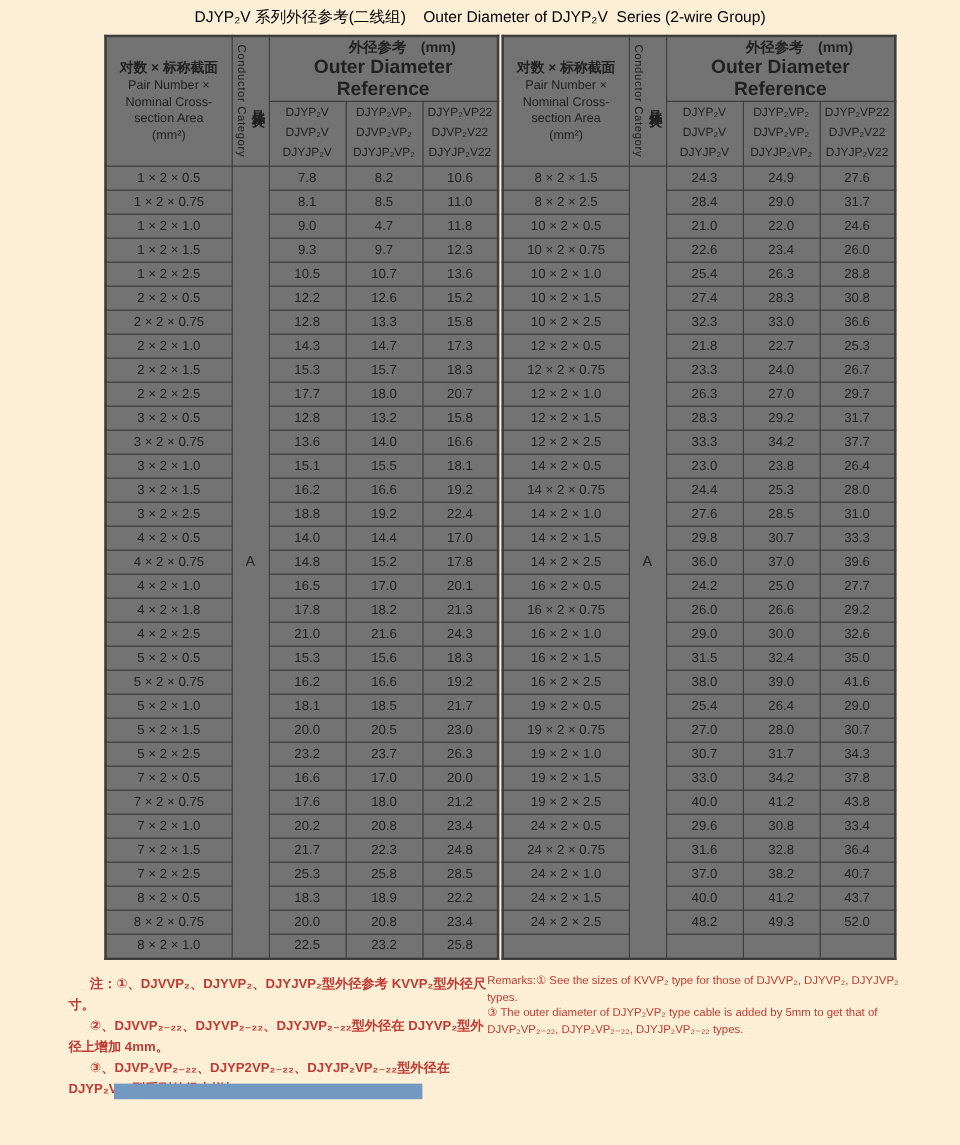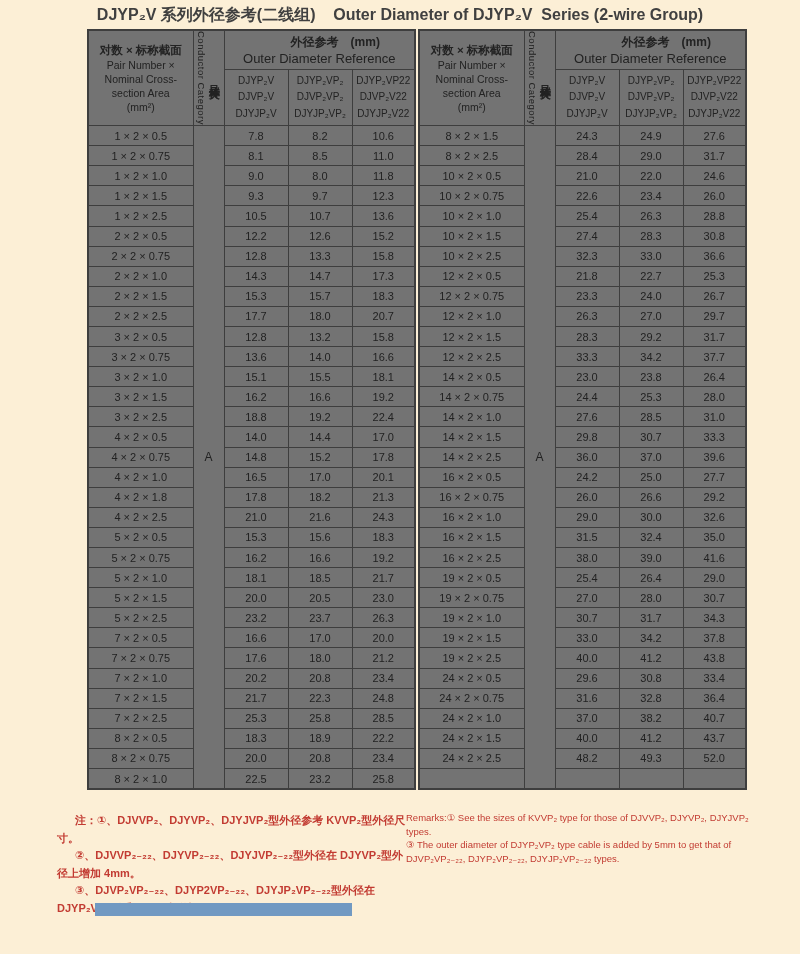--- a/index.html
+++ b/index.html
@@ -8,21 +8,21 @@
     width:800px; height:954px;
     background:#fcefd6;
     font-family:"Liberation Sans","DejaVu Sans",sans-serif;
     color:#222;
     position:relative;
     overflow:hidden;
   }
   .page-title {
     position:absolute; top:5px; left:0; width:800px;
     text-align:center;
-    font-size:16px; font-weight:bold; color:#404040;
+    font-size:13px; font-weight:normal; color:#000000;
     white-space:pre;
   }
   .tables-wrap {
     position:absolute; left:87px; top:29px;
     display:flex; gap:2px;
   }
   table {
     border-collapse:collapse;
     table-layout:fixed;
     border:2px solid #3e3e3e;
@@ -33,21 +33,21 @@
     padding:0 2px;
     text-align:center;
     vertical-align:middle;
   }
   tr.hrow1 { height:38px; }
   tr.hrow2 { height:54px; }
   tbody tr { height:20px; }
   .spec-h .cn { font-size:11.5px; font-weight:bold; }
   .spec-h .en { font-size:10.5px; font-weight:normal; white-space:pre-line; line-height:14px; }
   .group-h .cn { font-size:12px; font-weight:bold;padding-left:32px; }
-  .group-h .en { font-size:13px; font-weight:normal; }
+  .group-h .en { font-size:16px; font-weight:bold; }
   .type-h { font-size:10px; font-weight:normal; white-space:pre-line; line-height:16.5px; }
   .cond-h { font-weight:normal; }
   .cond-wrap { display:flex; flex-direction:row; align-items:center; justify-content:center; height:100%; }
   .v-en { writing-mode:vertical-lr; font-size:9.5px; letter-spacing:0.5px; }
   .v-cn { writing-mode:vertical-lr; text-orientation:upright; font-size:11px; font-weight:bold; letter-spacing:1px; }
   td.spec { font-size:11px; }
   td.val  { font-size:11px; }
   td.cond { font-size:12px; }
   .notes-cn {
     position:absolute; left:57px; top:812px; width:350px;
@@ -122,21 +122,21 @@
         </tr>
         <tr>
           <td class="spec">1 × 2 × 0.75</td>
           <td class="val">8.1</td>
           <td class="val">8.5</td>
           <td class="val">11.0</td>
         </tr>
         <tr>
           <td class="spec">1 × 2 × 1.0</td>
           <td class="val">9.0</td>
-          <td class="val">8.0</td>
+          <td class="val">4.7</td>
           <td class="val">11.8</td>
         </tr>
         <tr>
           <td class="spec">1 × 2 × 1.5</td>
           <td class="val">9.3</td>
           <td class="val">9.7</td>
           <td class="val">12.3</td>
         </tr>
         <tr>
           <td class="spec">1 × 2 × 2.5</td>

